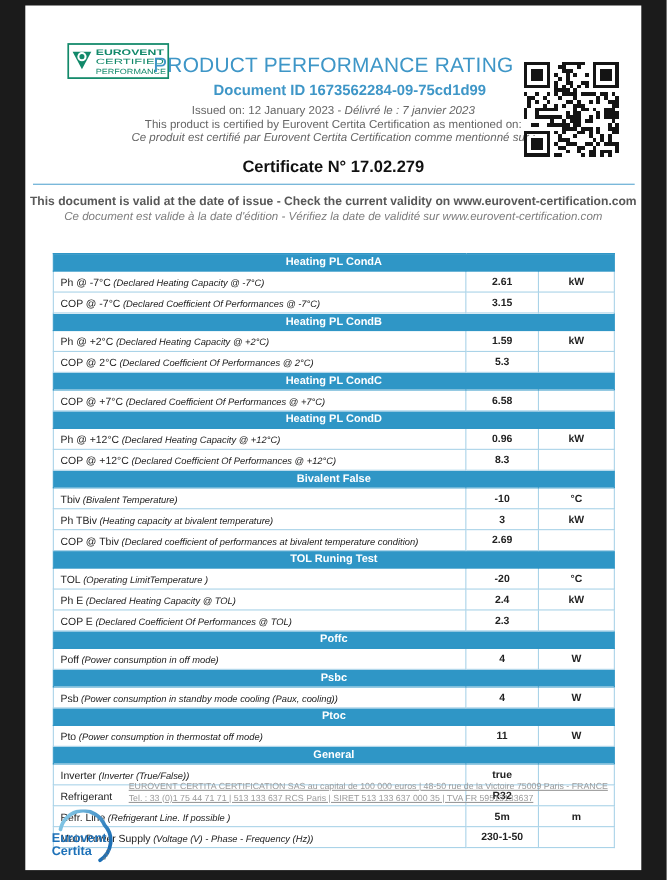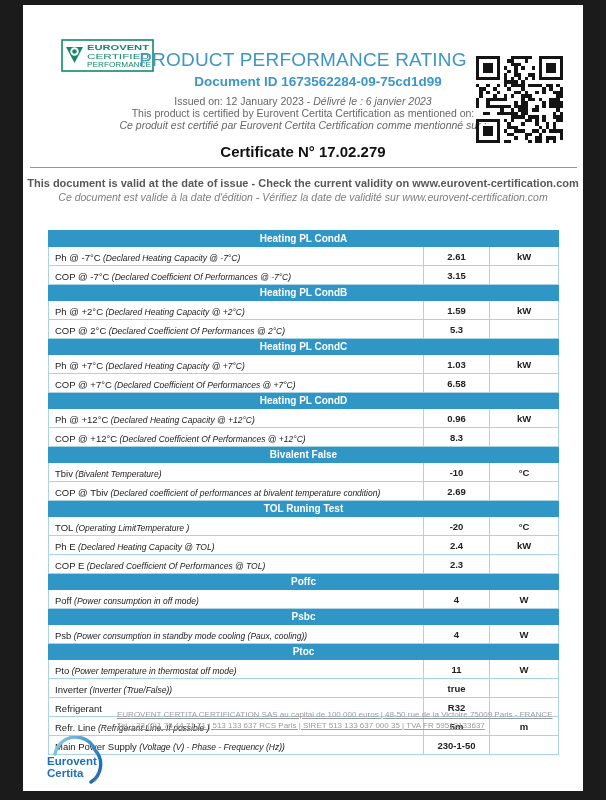--- a/index.html
+++ b/index.html
@@ -68,21 +68,21 @@
       <circle cx="13.5" cy="12.5" r="4.2" fill="#ffffff"></circle>
       <circle cx="13.5" cy="12.5" r="2.3" fill="#12896a"></circle>
       <text x="26" y="11" font-size="7.4" font-weight="bold" fill="#12896a" textLength="62" lengthAdjust="spacingAndGlyphs">EUROVENT</text>
       <text x="26" y="19.5" font-size="6.8" fill="#12896a" textLength="62" lengthAdjust="spacingAndGlyphs">CERTIFIED</text>
       <text x="26" y="28" font-size="6.8" fill="#12896a" textLength="64" lengthAdjust="spacingAndGlyphs">PERFORMANCE</text>
     </svg>
   </div>
 
   <div class="abs centered title">PRODUCT PERFORMANCE RATING</div>
   <div class="abs centered doc-id">Document ID 1673562284-09-75cd1d99</div>
-  <div class="abs centered subline ln1"><span>Issued on: 12 January 2023</span><span> - </span><span class="it">Délivré le : 6 janvier 2023</span></div>
+  <div class="abs centered subline ln1"><span>Issued on: 12 January 2023</span><span> - </span><span class="it">Délivré le : 7 janvier 2023</span></div>
   <div class="abs centered subline ln2">This product is certified by Eurovent Certita Certification as mentioned on:</div>
   <div class="abs centered subline ln3">Ce produit est certifié par Eurovent Certita Certification comme mentionné sur :</div>
 
   <div class="abs qr">
     <svg id="qr-svg" viewBox="0 0 25 25">
         <rect x="0" y="0" width="1" height="1"></rect>
         <rect x="1" y="0" width="1" height="1"></rect>
         <rect x="2" y="0" width="1" height="1"></rect>
         <rect x="3" y="0" width="1" height="1"></rect>
         <rect x="4" y="0" width="1" height="1"></rect>
@@ -419,25 +419,20 @@
           </tr>
           <tr class="item">
             <td class="lbl"><span class="nm">COP @ 2°C</span><span class="ds"> (Declared Coefficient Of Performances @ 2°C)</span></td>
             <td class="val">5.3</td>
             <td class="unt"></td>
           </tr>
           <tr class="sec">
             <td colspan="3">Heating PL CondC</td>
           </tr>
           <tr class="item">
-            <td class="lbl"><span class="nm">Ph @ +7°C</span><span class="ds"> (Declared Heating Capacity @ +7°C)</span></td>
-            <td class="val">1.03</td>
-            <td class="unt">kW</td>
-          </tr>
-          <tr class="item">
             <td class="lbl"><span class="nm">COP @ +7°C</span><span class="ds"> (Declared Coefficient Of Performances @ +7°C)</span></td>
             <td class="val">6.58</td>
             <td class="unt"></td>
           </tr>
           <tr class="sec">
             <td colspan="3">Heating PL CondD</td>
           </tr>
           <tr class="item">
             <td class="lbl"><span class="nm">Ph @ +12°C</span><span class="ds"> (Declared Heating Capacity @ +12°C)</span></td>
             <td class="val">0.96</td>
@@ -450,20 +445,25 @@
           </tr>
           <tr class="sec">
             <td colspan="3">Bivalent False</td>
           </tr>
           <tr class="item">
             <td class="lbl"><span class="nm">Tbiv</span><span class="ds"> (Bivalent Temperature)</span></td>
             <td class="val">-10</td>
             <td class="unt">°C</td>
           </tr>
           <tr class="item">
+            <td class="lbl"><span class="nm">Ph TBiv</span><span class="ds"> (Heating capacity at bivalent temperature)</span></td>
+            <td class="val">3</td>
+            <td class="unt">kW</td>
+          </tr>
+          <tr class="item">
             <td class="lbl"><span class="nm">COP @ Tbiv</span><span class="ds"> (Declared coefficient of performances at bivalent temperature condition)</span></td>
             <td class="val">2.69</td>
             <td class="unt"></td>
           </tr>
           <tr class="sec">
             <td colspan="3">TOL Runing Test</td>
           </tr>
           <tr class="item">
             <td class="lbl"><span class="nm">TOL</span><span class="ds"> (Operating LimitTemperature )</span></td>
             <td class="val">-20</td>
@@ -492,23 +492,26 @@
           </tr>
           <tr class="item">
             <td class="lbl"><span class="nm">Psb</span><span class="ds"> (Power consumption in standby mode cooling (Paux, cooling))</span></td>
             <td class="val">4</td>
             <td class="unt">W</td>
           </tr>
           <tr class="sec">
             <td colspan="3">Ptoc</td>
           </tr>
           <tr class="item">
-            <td class="lbl"><span class="nm">Pto</span><span class="ds"> (Power temperature in thermostat off mode)</span></td>
+            <td class="lbl"><span class="nm">Pto</span><span class="ds"> (Power consumption in thermostat off mode)</span></td>
             <td class="val">11</td>
             <td class="unt">W</td>
+          </tr>
+          <tr class="sec">
+            <td colspan="3">General</td>
           </tr>
           <tr class="item">
             <td class="lbl"><span class="nm">Inverter</span><span class="ds"> (Inverter (True/False))</span></td>
             <td class="val">true</td>
             <td class="unt"></td>
           </tr>
           <tr class="item">
             <td class="lbl"><span class="nm">Refrigerant</span></td>
             <td class="val">R32</td>
             <td class="unt"></td>

